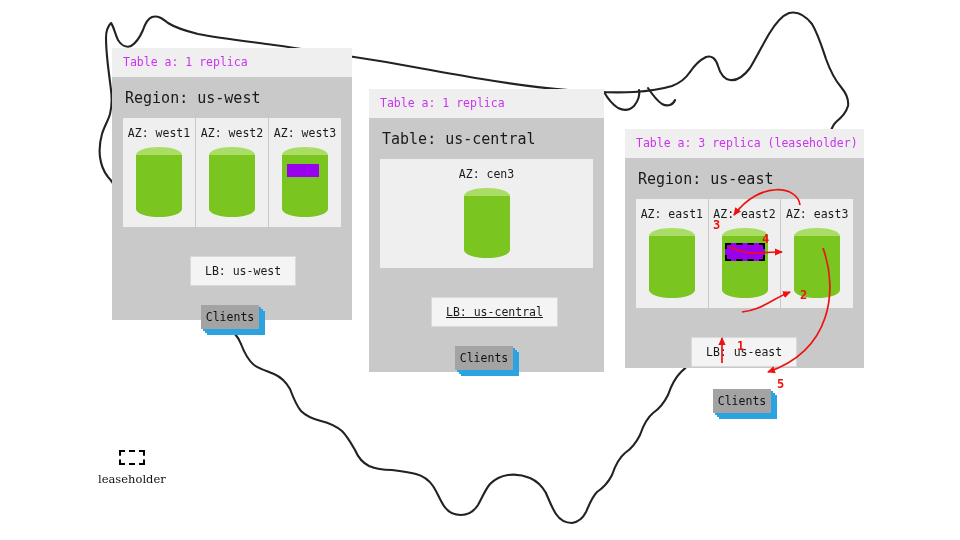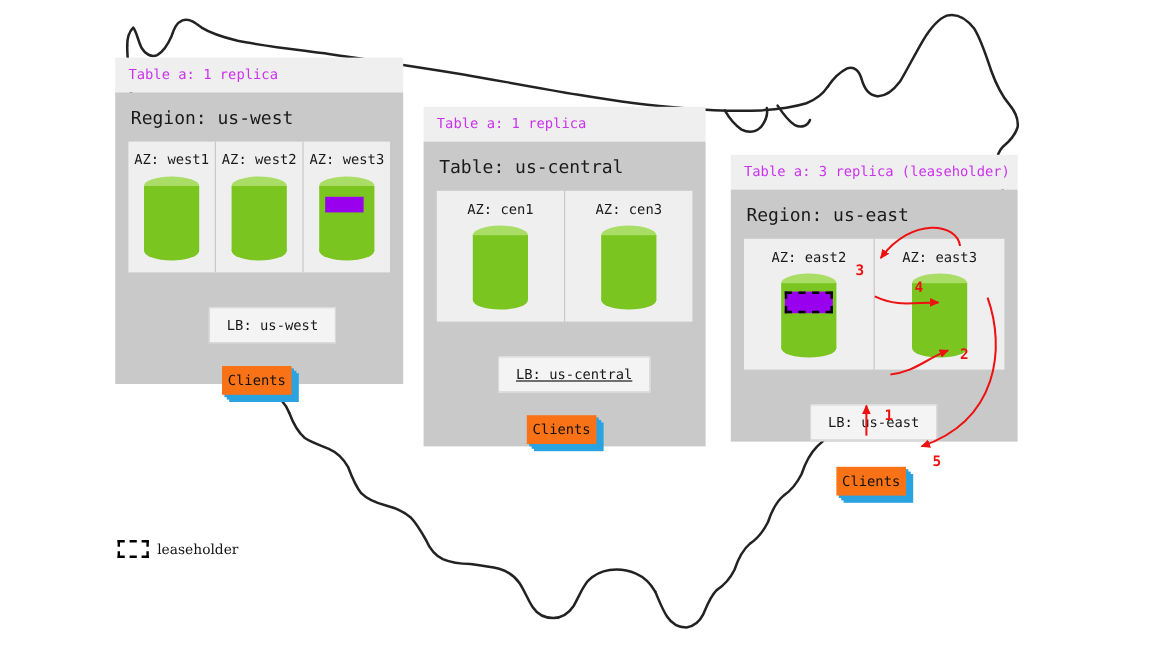--- a/index.html
+++ b/index.html
@@ -8,21 +8,21 @@
     background: #ffffff;
     overflow: hidden;
     font-family: "DejaVu Sans Mono", monospace;
   }
   #stage { position: relative; width: 960px; height: 540px; background:#fff; }
 
   
   #usmap { position:absolute; left:0; top:0; width:960px; height:540px; }
 
   
-  .panel { position: absolute; }
+  .panel { position: absolute; margin-left: 16px; }
   .panel-header {
     background: #efefef;
     color: #cc33ee;
     font-size: 11.5px;
     padding: 7px 11px 8px 11px;
     letter-spacing: 0px;
     white-space: nowrap;
   }
   .panel-body { background: #c9c9c9; position: relative; }
   .region-title {
@@ -97,31 +97,31 @@
   .clients .card {
     position: absolute;
     width: 58px; height: 24px;
     background: #2aa3e0;
   }
   .clients .c3 { left: 6px; top: 6px; background:#2aa3e0; }
   .clients .c2 { left: 4px; top: 4px; background:#2aa3e0; }
   .clients .c1 { left: 2px; top: 2px; background:#2aa3e0; }
   .clients .c0 {
     left: 0; top: 0;
-    background: #f97316;
+    background: #a3a3a3;
     display: flex; align-items: center; justify-content: center;
     color: #111; font-size: 11.5px;
   }
 
   
   .legend {
     position: absolute;
     display: flex; align-items: center; gap: 7px;
     font-family: "DejaVu Serif", serif;
-    font-size: 11.5px; color: #111;
+    font-size: 11.5px; color: #111; flex-direction: column;
   }
   .legend .swatch {
     width: 22px; height: 11px;
     border: 2px dashed #000;
     background: transparent;
   }
 
   
   #arrows { position:absolute; left:0; top:0; width:960px; height:540px; pointer-events:none; z-index: 20; }
   .arrow-num {
@@ -336,28 +336,20 @@
     </div>
   </div>
 
   <div class="panel" style="left:353px; top:89px; width:235px;">
     <div class="panel-header">Table a: 1 replica</div>
     <div class="panel-body" style="height:254px;">
       <div class="region-title">Table: us-central</div>
 
       <div class="az-strip">
         <div class="az-cell">
-          <div class="az-label">AZ: cen1</div>
-          <div class="cyl" style="width:46px;height:70px;">
-            <div class="top" style="height:16px;"></div>
-            <div class="body" style="top:8px;bottom:8px;"></div>
-            <div class="bottomcap" style="height:16px;"></div>
-          </div>
-        </div>
-        <div class="az-cell">
           <div class="az-label">AZ: cen3</div>
           <div class="cyl" style="width:46px;height:70px;">
             <div class="top" style="height:16px;"></div>
             <div class="body" style="top:8px;bottom:8px;"></div>
             <div class="bottomcap" style="height:16px;"></div>
           </div>
         </div>
       </div>
 
       <div class="lb-box" style="left:62px; top:179px;text-decoration:underline;">LB: us-central</div>
@@ -372,20 +364,28 @@
       </div>
     </div>
   </div>
 
   <div class="panel" style="left:609px; top:129px; width:239px;">
     <div class="panel-header">Table a: 3 replica (leaseholder)</div>
     <div class="panel-body" style="height:210px;">
       <div class="region-title">Region: us-east</div>
 
       <div class="az-strip">
+        <div class="az-cell">
+          <div class="az-label">AZ: east1</div>
+          <div class="cyl" style="width:46px;height:70px;">
+            <div class="top" style="height:16px;"></div>
+            <div class="body" style="top:8px;bottom:8px;"></div>
+            <div class="bottomcap" style="height:16px;"></div>
+          </div>
+        </div>
         <div class="az-cell">
           <div class="az-label">AZ: east2</div>
           <div class="cyl" style="width:46px;height:70px;">
             <div class="top" style="height:16px;"></div>
             <div class="body" style="top:8px;bottom:8px;"></div>
             <div class="bottomcap" style="height:16px;"></div>
             <div class="replica leaseholder" style="left:3px; top:15px; width:36px; height:14px;"></div>
           </div>
         </div>
         <div class="az-cell">

